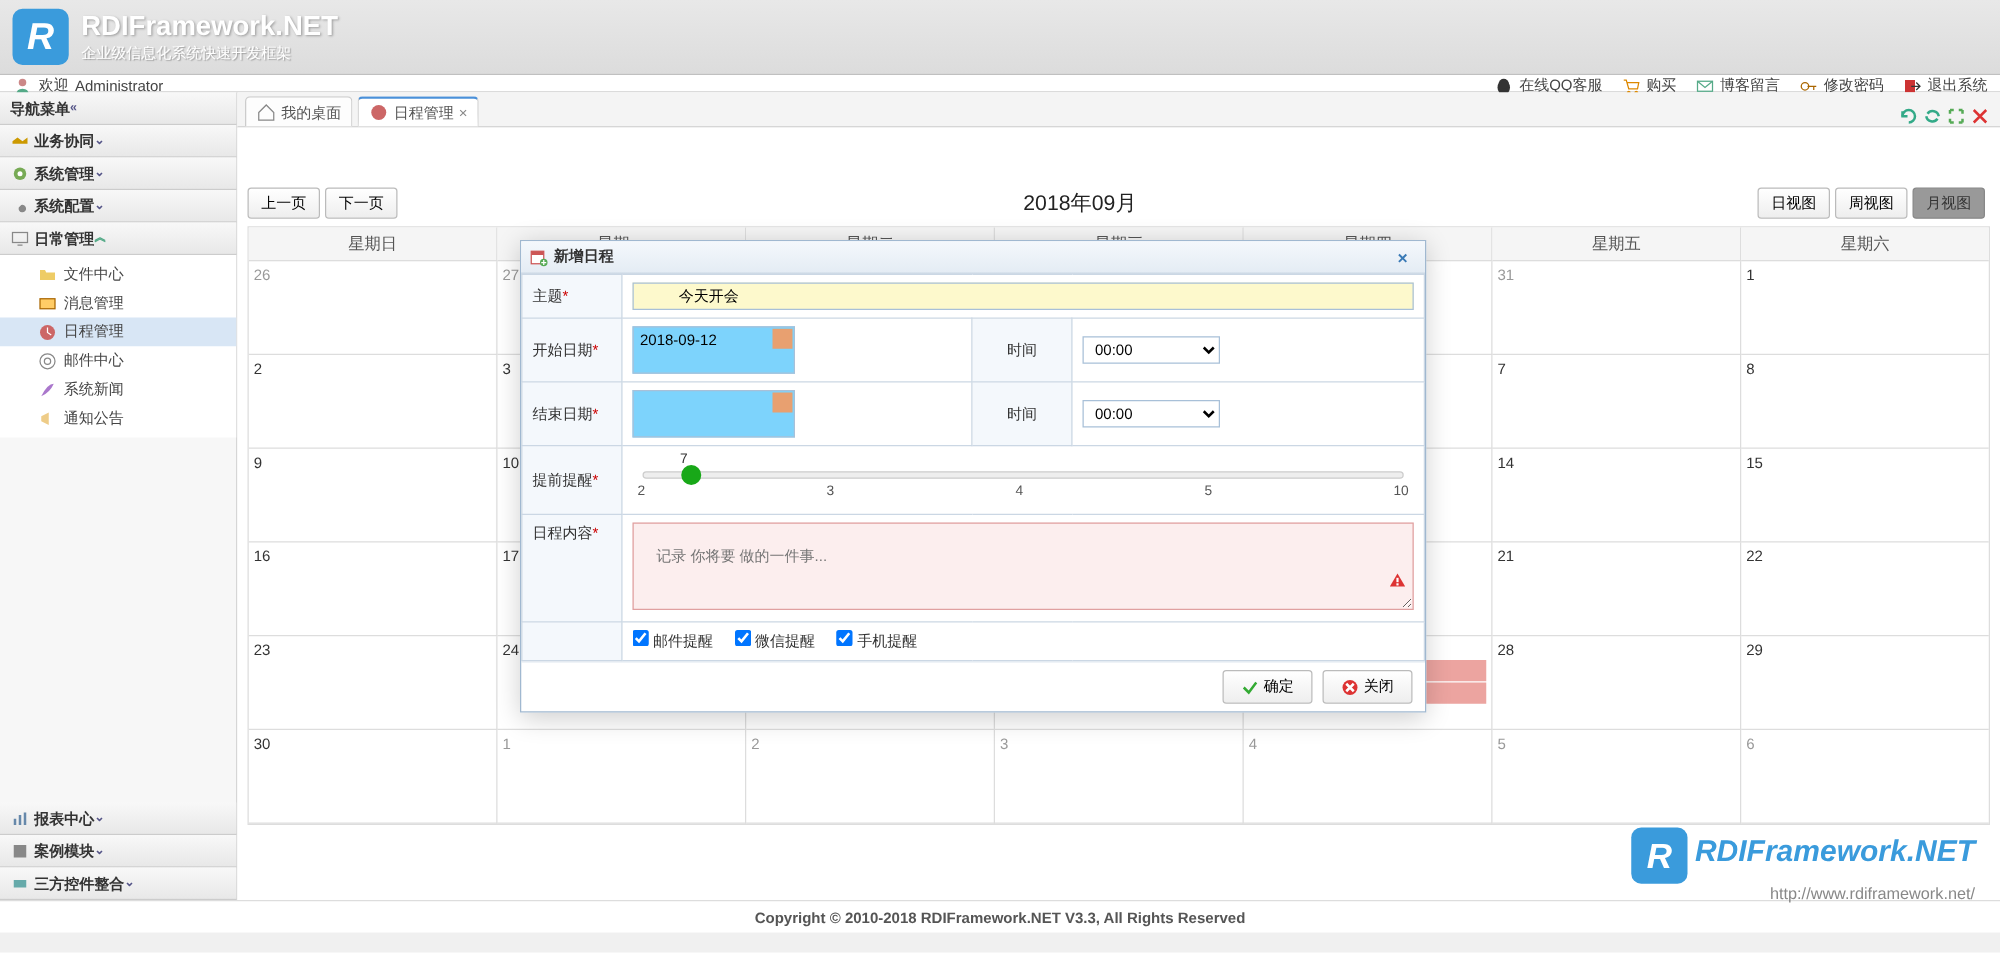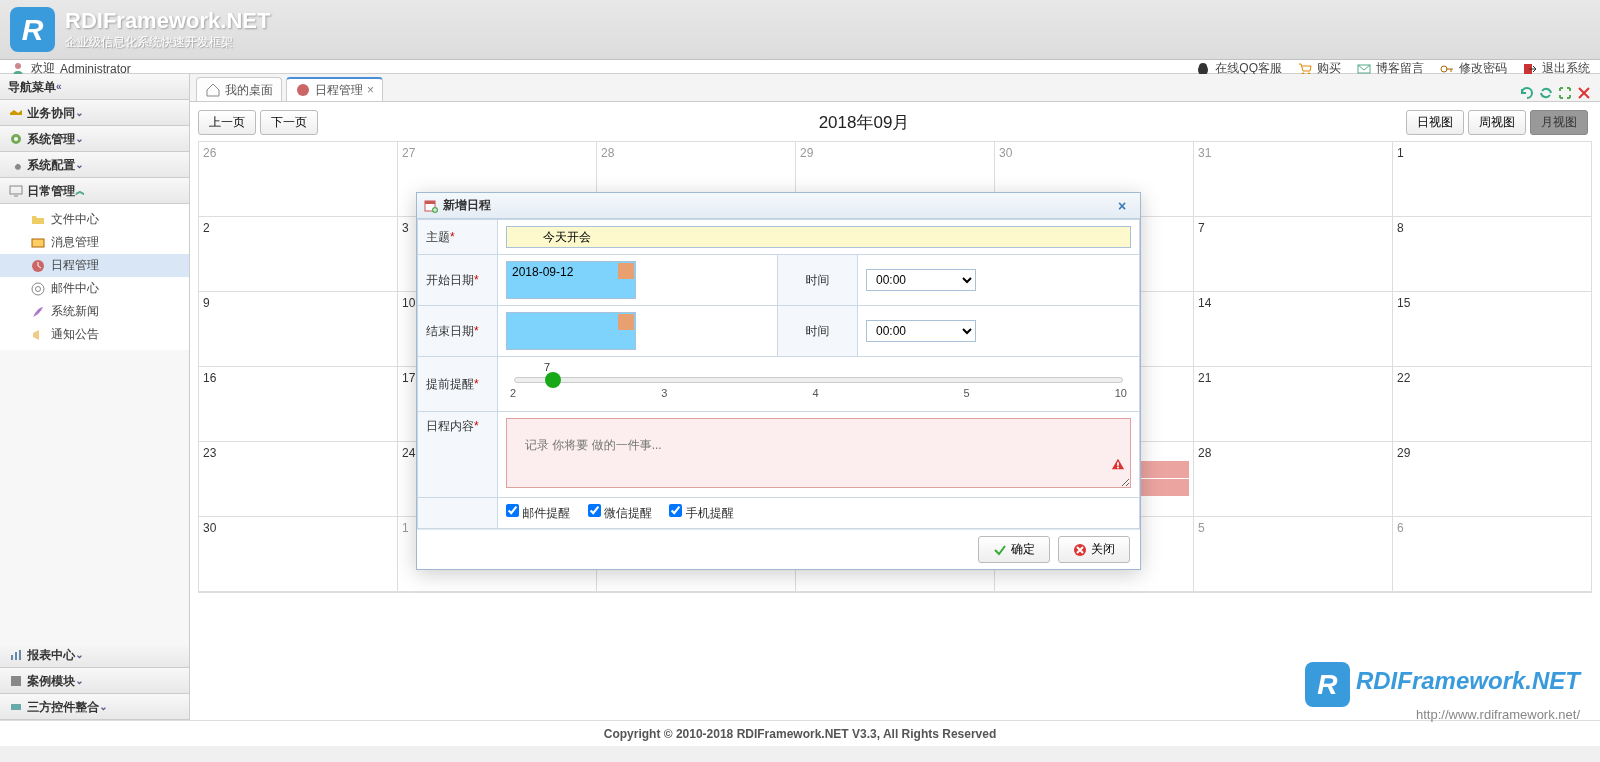--- a/index.html
+++ b/index.html
@@ -20,21 +20,21 @@
 .submenu { background: #fff; padding: 4px 0; }
 .submenu-item { font-size: 12px; padding: 3px 8px 3px 30px; color: #444; cursor: pointer; display: flex; align-items: center; gap: 5px; }
 .submenu-item.active { background: #d8e6f5; }
 .content { flex: 1; display: flex; flex-direction: column; background: #fff; }
 .tabbar { height: 28px; background: #f4f4f4; border-bottom: 1px solid #ccc; display: flex; align-items: flex-end; padding-left: 6px; }
 .tab { height: 24px; line-height: 24px; font-size: 12px; padding: 4px 8px; border: 1px solid #ccc; border-bottom: none; margin-right: 4px; background: #fdfdfd; border-radius: 4px 4px 0 0; display: flex; align-items: center; gap: 4px; color: #555; cursor: pointer; }
 .tab.active { border-top: 2px solid #4a90d9; background: #fff; }
 .tabbar .tools { margin-left: auto; display: flex; gap: 3px; padding-right: 8px; align-items: center; }
 .tool-icon { width: 16px; height: 16px; cursor: pointer; }
 .cal-wrap { padding: 8px; flex: 1; background: #fff; }
-.cal-top { display: flex; align-items: center; margin-bottom: 6px; }
+.cal-top { display: flex; align-items: center; margin-bottom: 6px; margin-top: 40px; }
 .btn { border: 1px solid #bbb; background: linear-gradient(to bottom,#fff,#eee); font-size: 12px; padding: 3px 10px; border-radius: 3px; cursor: pointer; margin-right: 4px; }
 .btn.active { background: #999; color: #333; border-color: #888; }
 .cal-title { flex: 1; text-align: center; font-size: 17px; color: #222; }
 .cal-views { display: flex; }
 .cal-grid { border: 1px solid #ddd; }
 .cal-head-row { display: flex; }
 .cal-head-cell { flex: 1; text-align: center; font-size: 13px; color: #555; background: #f5f5f5; border-right: 1px solid #ddd; border-bottom: 1px solid #ddd; padding: 4px 0; }
 .cal-head-cell:last-child { border-right: none; }
 .cal-row { display: flex; height: 75px; }
 .cal-cell { flex: 1; border-right: 1px solid #ddd; border-bottom: 1px solid #ddd; font-size: 12px; padding: 4px; color: #999; position: relative; }
@@ -265,20 +265,29 @@
         <button class="btn">上一页</button>
         <button class="btn">下一页</button>
         <div class="cal-title">2018年09月</div>
         <div class="cal-views">
           <button class="btn">日视图</button>
           <button class="btn">周视图</button>
           <button class="btn active">月视图</button>
         </div>
       </div>
       <div class="cal-grid">
+        <div class="cal-head-row">
+          <div class="cal-head-cell">星期日</div>
+          <div class="cal-head-cell">星期一</div>
+          <div class="cal-head-cell">星期二</div>
+          <div class="cal-head-cell">星期三</div>
+          <div class="cal-head-cell">星期四</div>
+          <div class="cal-head-cell">星期五</div>
+          <div class="cal-head-cell">星期六</div>
+        </div>
         <div id="cal-body">
             <div class="cal-row">
               <div class="cal-cell">26</div>
               <div class="cal-cell">27</div>
               <div class="cal-cell">28</div>
               <div class="cal-cell">29</div>
               <div class="cal-cell">30</div>
               <div class="cal-cell">31</div>
               <div class="cal-cell in">1</div>
             </div>

